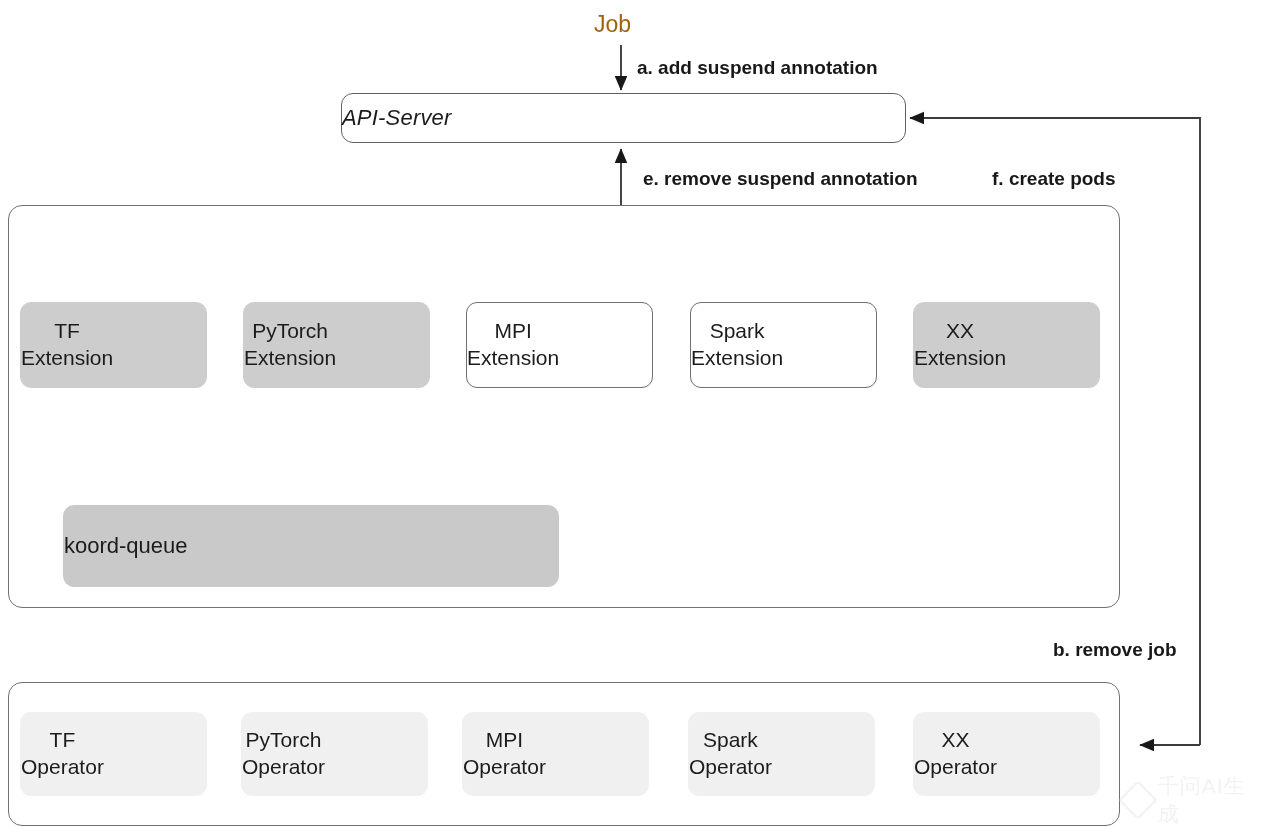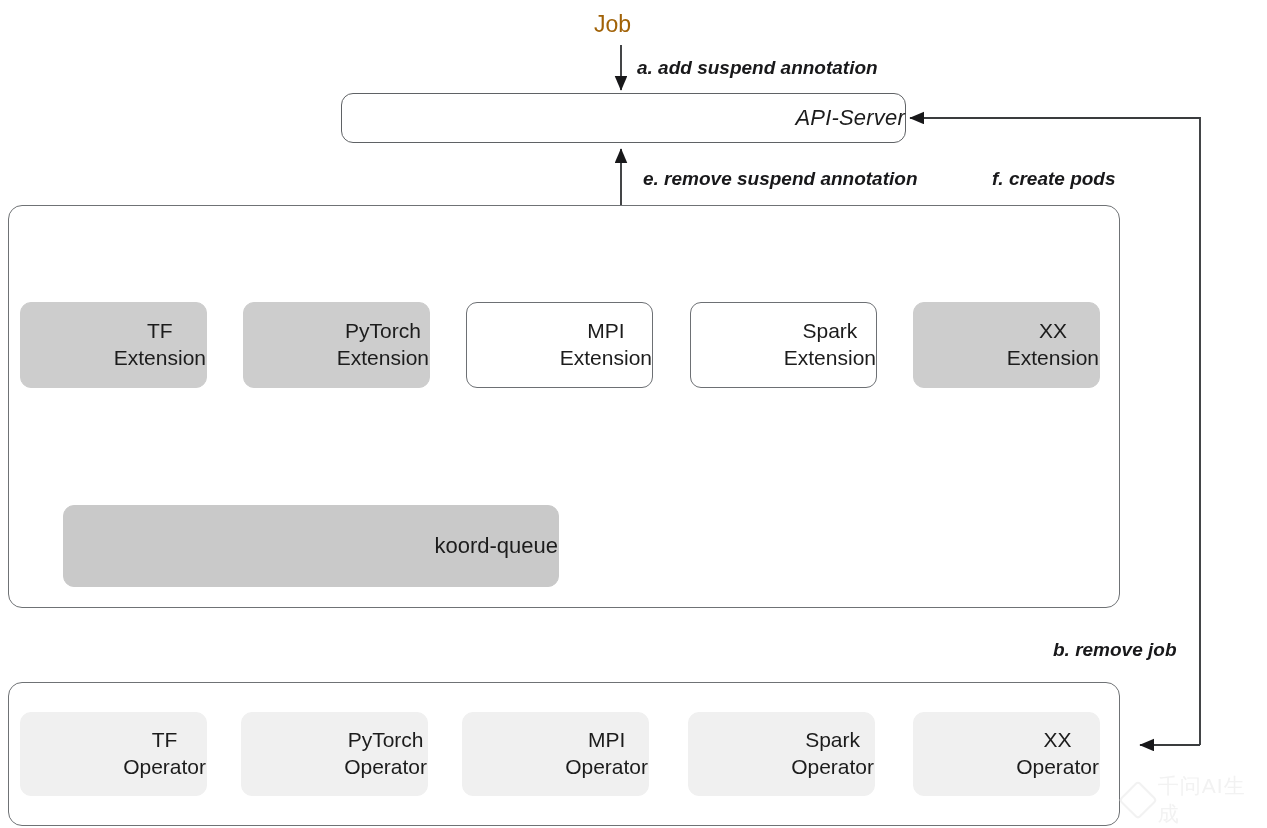--- a/index.html
+++ b/index.html
@@ -23,21 +23,21 @@
     top: 0;
     width: 1267px;
     height: 828px;
     pointer-events: none;
   }
   .node {
     position: absolute;
     box-sizing: border-box;
     display: flex;
     align-items: center;
-    justify-content: flex-end;
+    justify-content: flex-start;
     text-align: center;
     line-height: 1.28;
     color: #1c1c1c;
   }
   
   .frame {
     position: absolute;
     box-sizing: border-box;
     border: 1.4px solid #6f7275;
     border-radius: 14px;
@@ -83,21 +83,20 @@
   
   .title-label {
     position: absolute;
     font-size: 23px;
     color: #a16207;
     white-space: nowrap;
   }
   .edge-label {
     position: absolute;
     font-size: 19px;
-    font-style: italic;
     font-weight: 600;
     color: #18181a;
     white-space: nowrap;
     line-height: 1.34;
   }
   .edge-label.multi {
     text-align: center;
   }
   .watermark {
     position: absolute;

